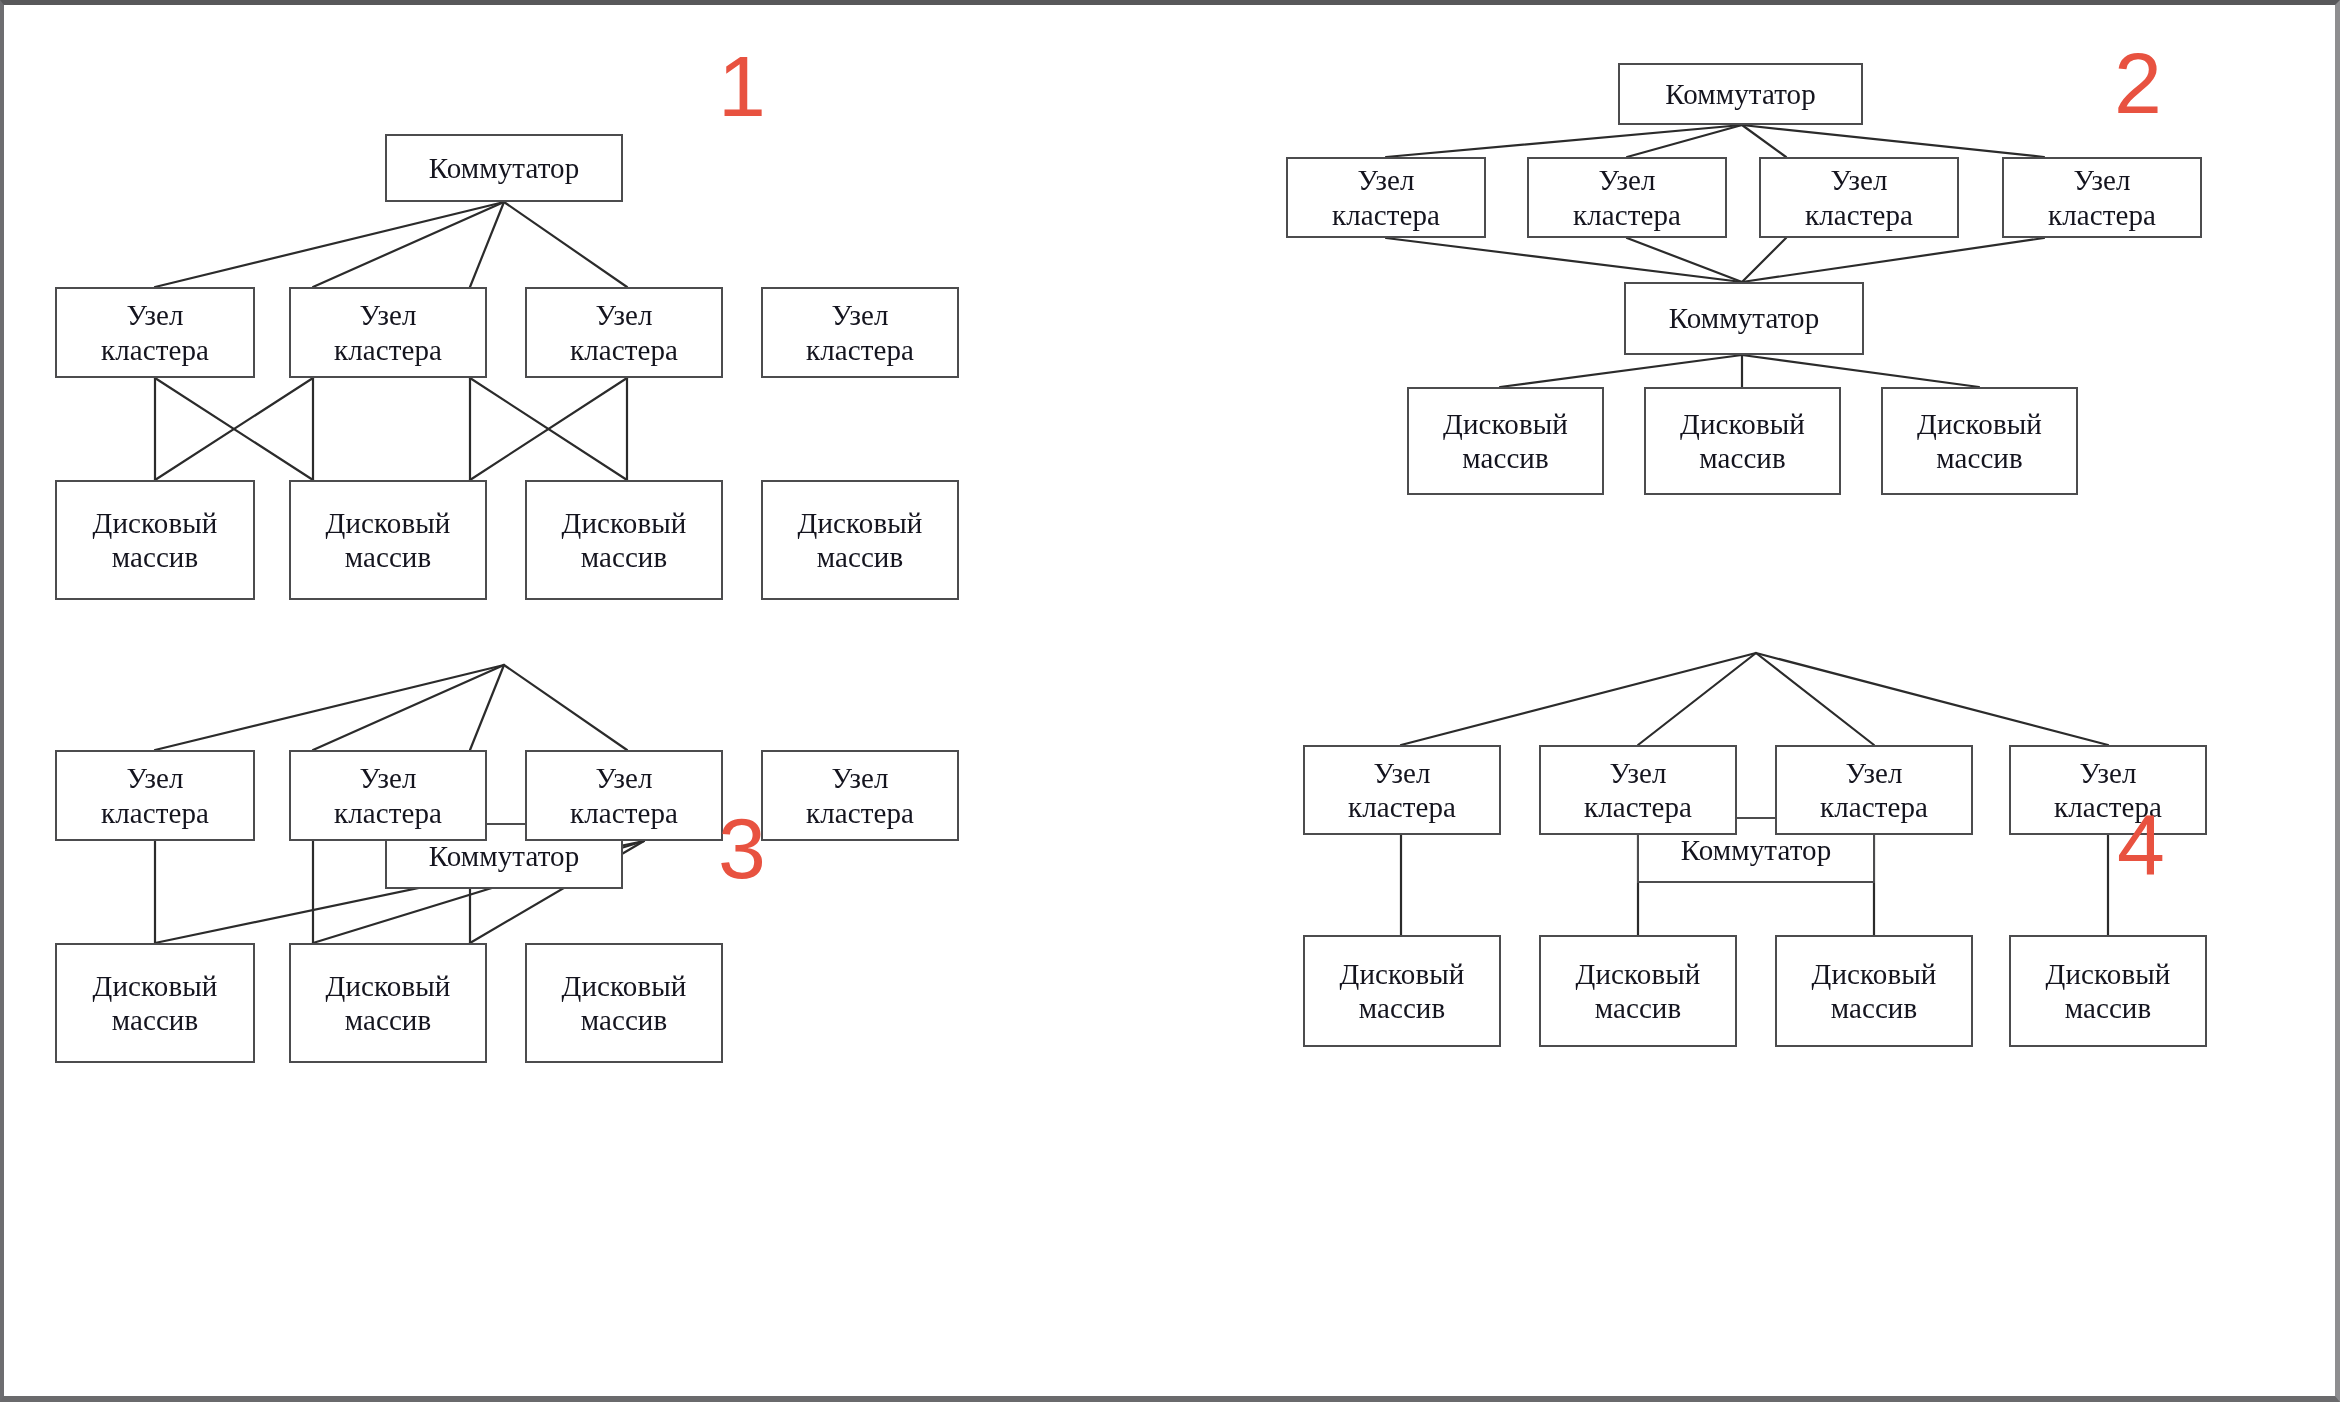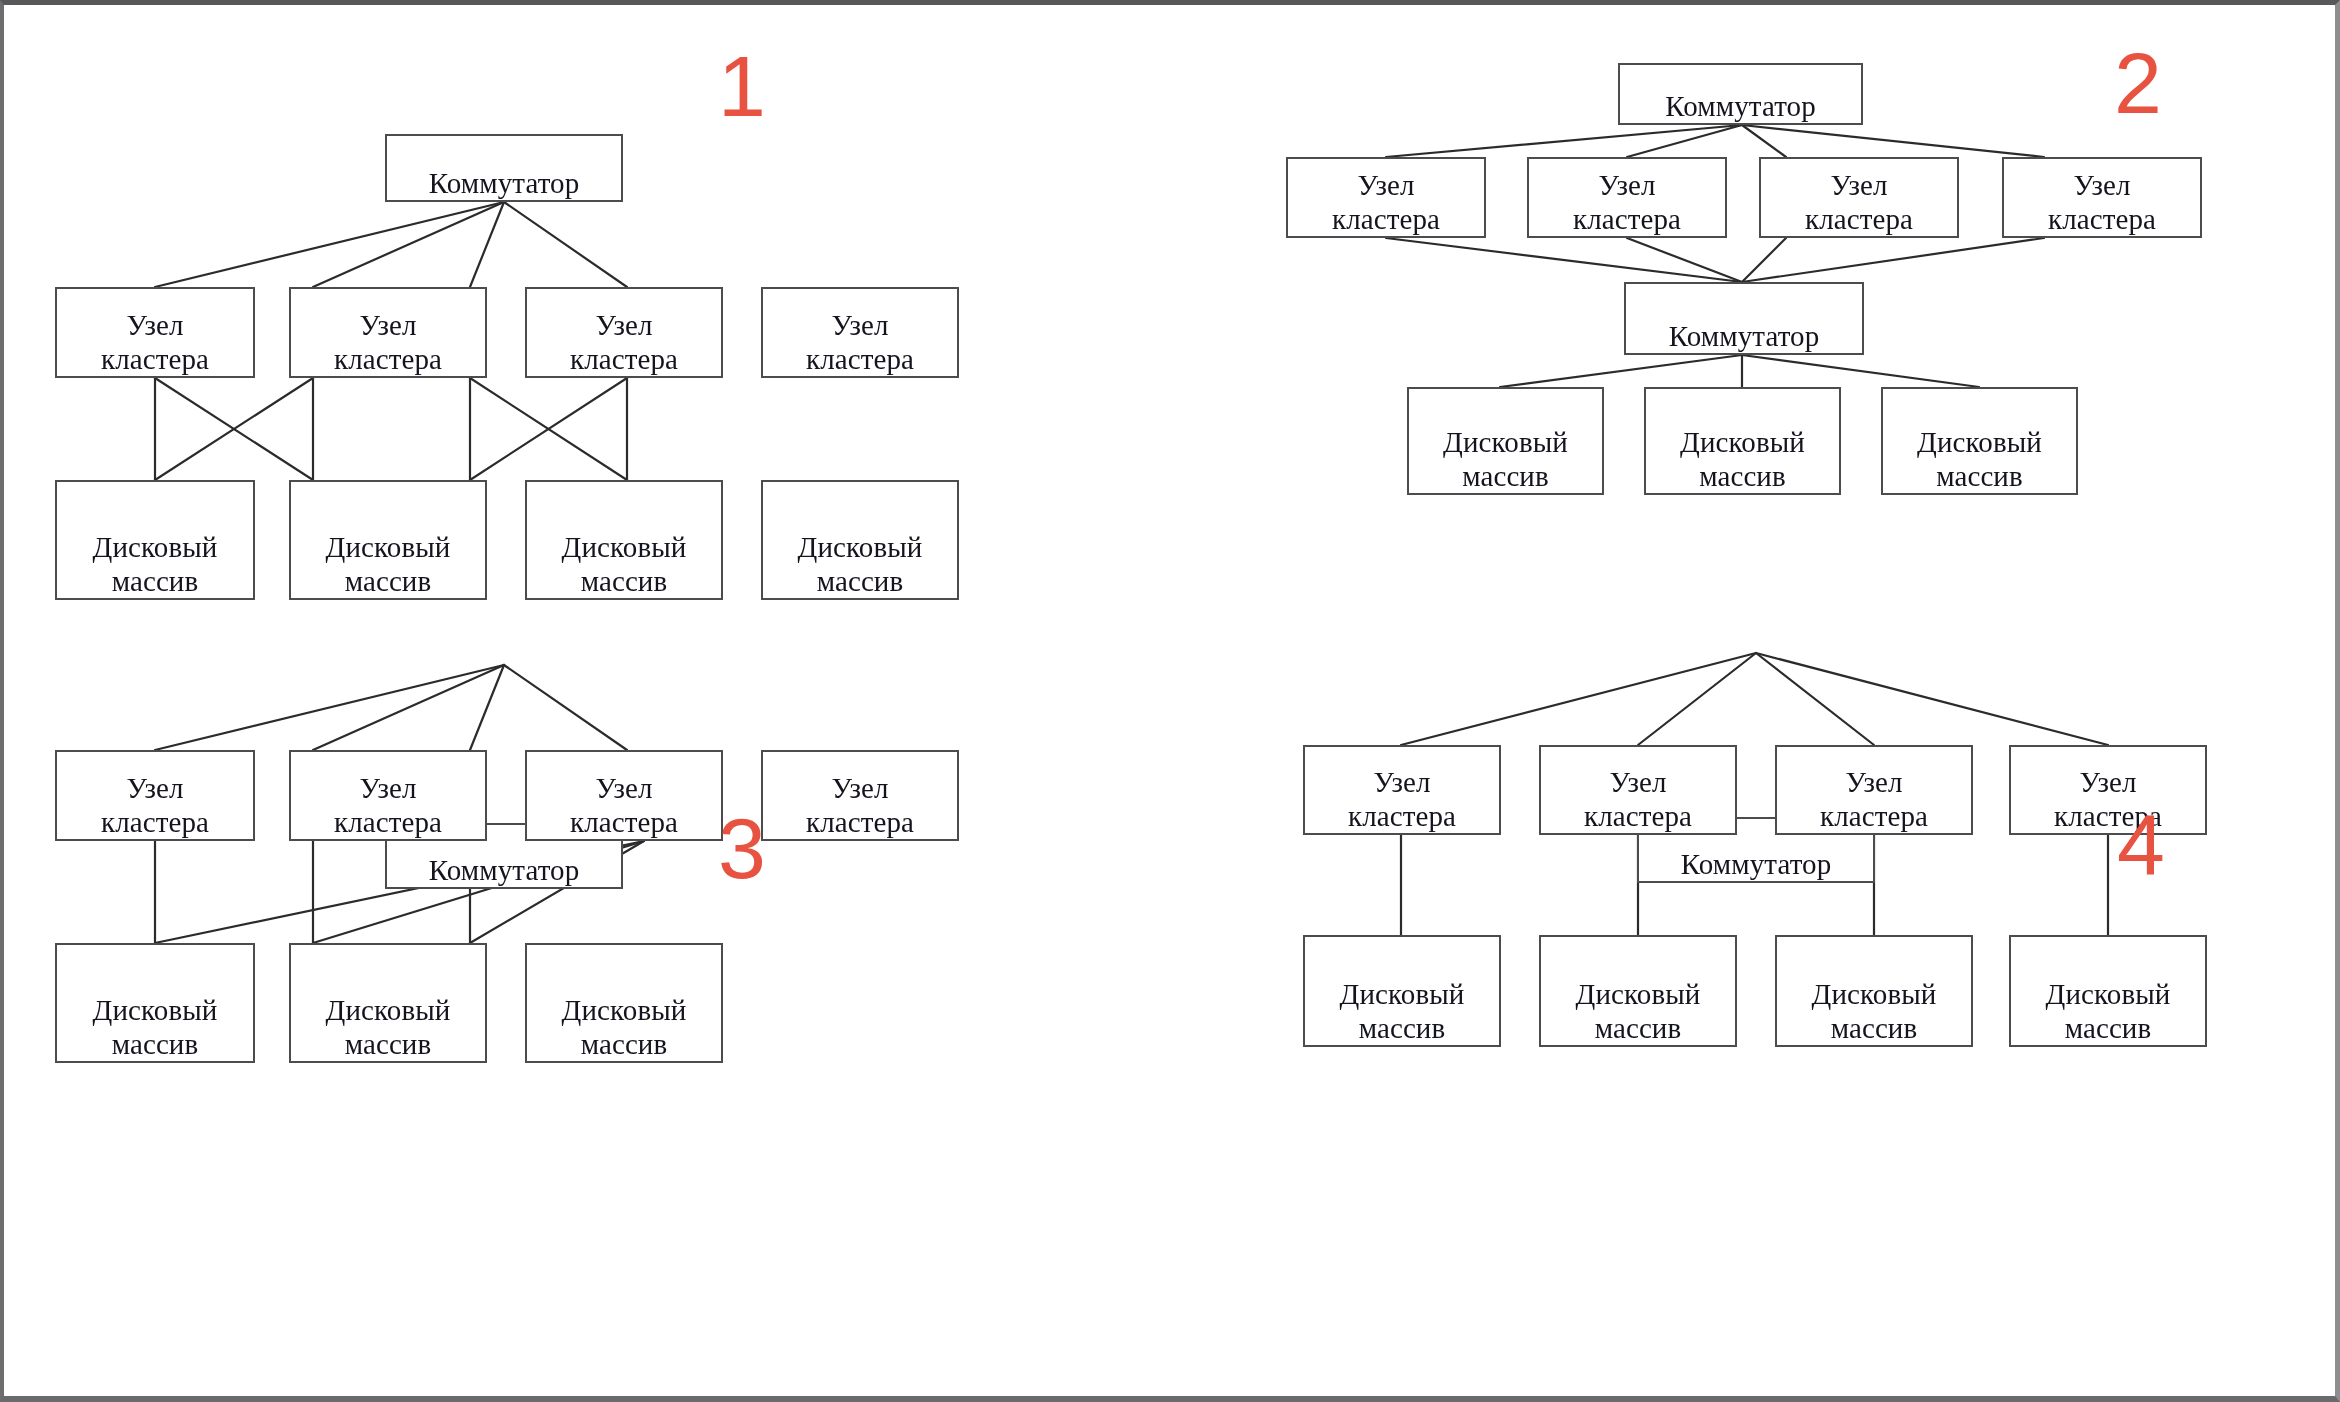--- a/index.html
+++ b/index.html
@@ -28,21 +28,21 @@
     pointer-events:none;
   }
   .node{
     position:absolute;
     box-sizing:border-box;
     border:2px solid #4c4c4e;
     background:#ffffff;
     display:flex;
     flex-direction:column;
     align-items:center;
-    justify-content:flex-end;
+    justify-content:center;
     text-align:center;
     color:#14141e;
     line-height:1.18;
     letter-spacing:0.1px;
     z-index:3;
   }
   .node span{display:block;white-space:nowrap;}
   .f28{font-size:29px;}
   .badge{
     position:absolute;

